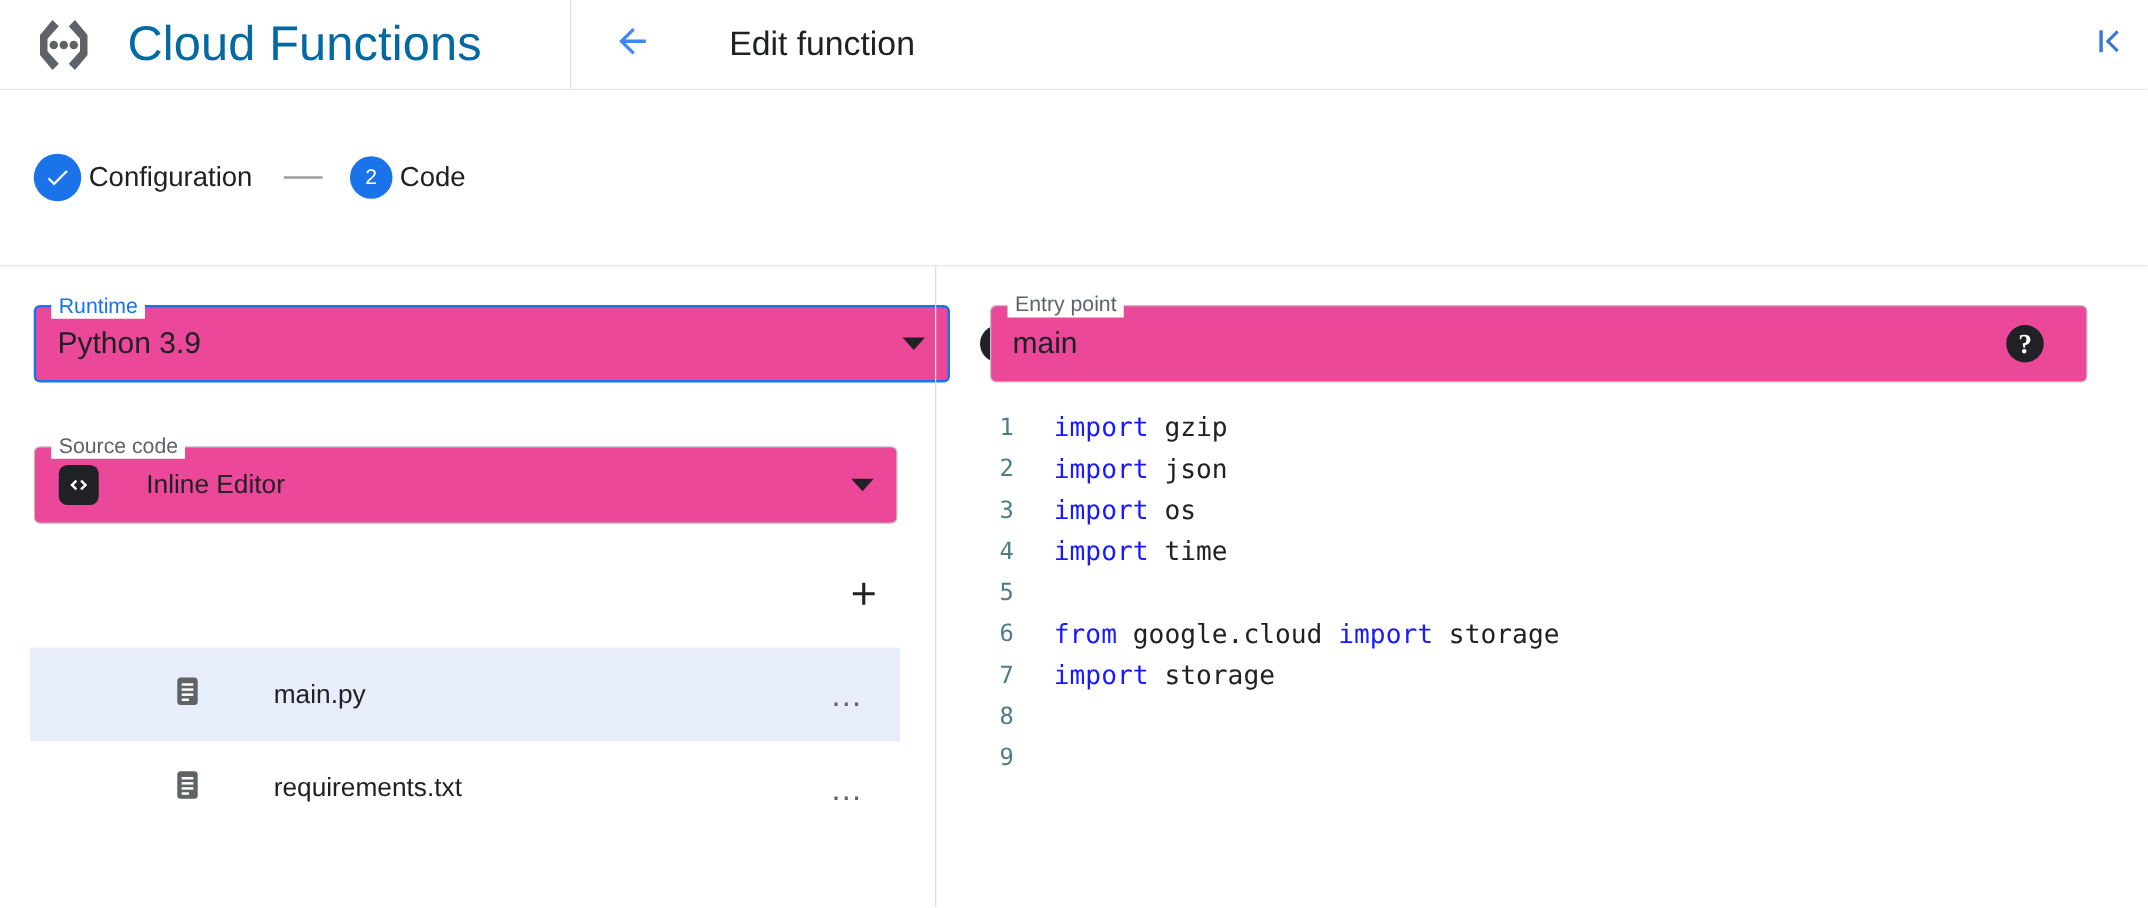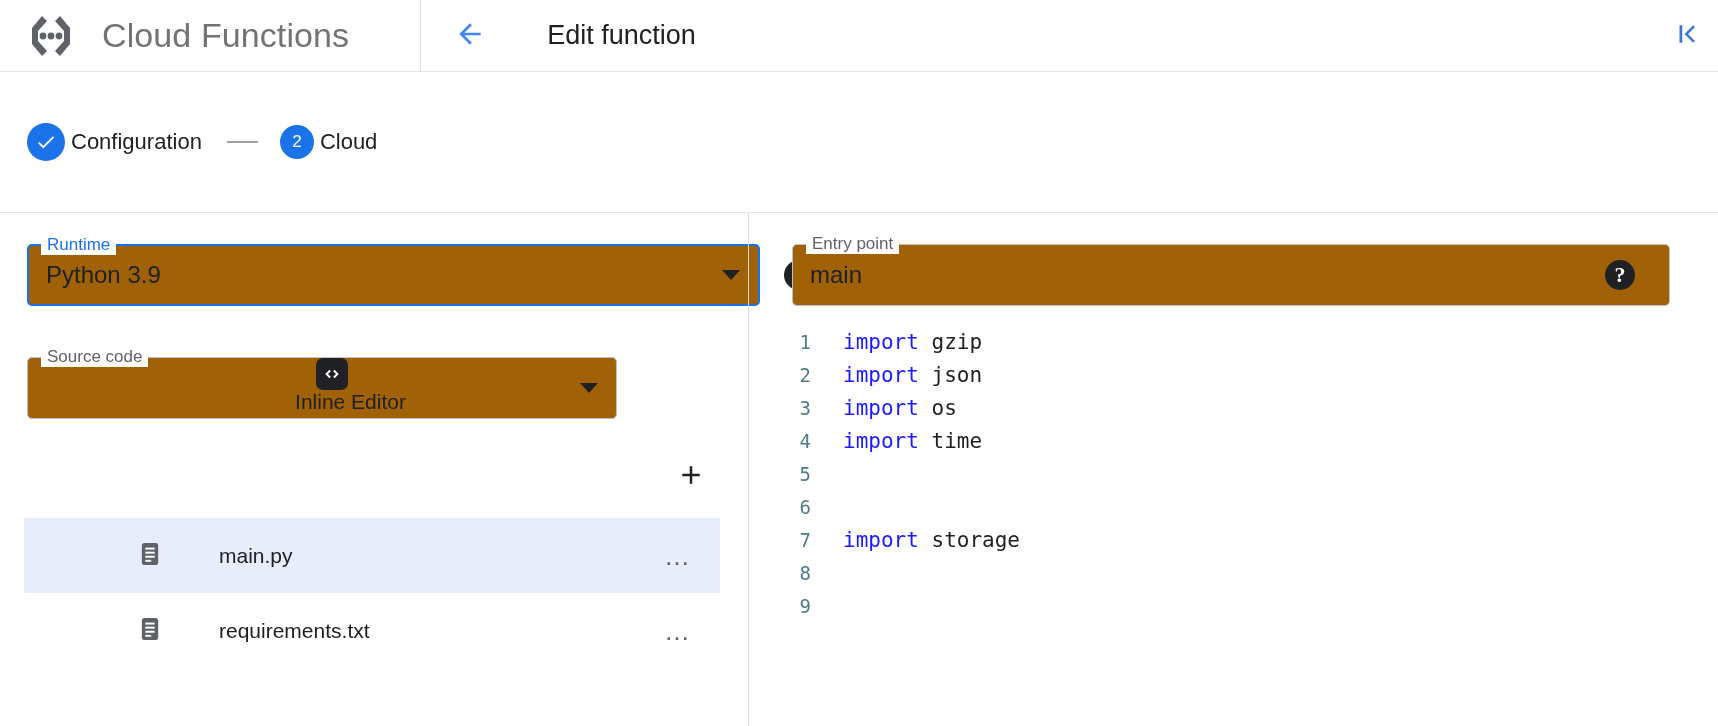--- a/index.html
+++ b/index.html
@@ -16,21 +16,21 @@
   .appbar {
     height:72px;
     display:flex;
     align-items:center;
     border-bottom:1px solid #e4e6e8;
     position:relative;
   }
   .brand { display:flex; align-items:center; padding-left:22px; }
   .brand-logo { width:58px; height:58px; flex:0 0 58px; }
   .brand-title {
-    font-size:34px; font-weight:400; color:#737373;
+    font-size:39px; font-weight:400; color:#0369a1;
     margin-left:22px; letter-spacing:.1px; white-space:nowrap;
   }
   .appbar-divider {
     width:1px; height:72px; background:#e0e2e4;
     margin-left:71px;
   }
   .back-btn {
     width:34px; height:34px; margin-left:32px;
     display:flex; align-items:center; justify-content:center;
     cursor:pointer;
@@ -69,21 +69,21 @@
   
   .content { display:flex; height:513px; }
   .left-pane { width:748px; flex:0 0 748px; position:relative; }
   .right-pane { flex:1 1 auto; border-left:1px solid #dadce0; position:relative; }
 
   
   .field {
     position:relative;
     border:1px solid #bdc1c6; border-radius:5px;
     height:62px;
-    background:#a16207;
+    background:#ec4899;
   }
   .field.focused { border:2px solid #1a73e8; }
   .field-legend {
     position:absolute; top:-11px; left:13px;
     background:#fff; padding:0 6px;
     font-size:17px; color:#5f6368; line-height:20px; white-space:nowrap;
   }
   .field.focused .field-legend { color:#1a73e8; font-weight:500; left:12px; }
   .field-value {
     position:absolute; left:17px; top:50%; transform:translateY(-50%);
@@ -107,23 +107,23 @@
     margin-left:24px; cursor:pointer; flex:0 0 30px;
     font-family:"Liberation Serif", serif;
   }
 
   .entry-row { position:absolute; left:43px; top:31px; right:48px; display:flex; align-items:flex-end;border-radius:26px; }
   .entry-field { flex:1 1 auto; }
   .entry-help { position:absolute; right:34px; top:50%; transform:translateY(-50%); margin-left:0; }
 
   
   .source-field {
-    position:absolute; left:27px; top:144px; width:590px; height:62px;
-  }
-  .source-inner { display:flex; align-items:center; height:100%; padding-left:19px;flex-direction:column; }
+    position:absolute; left:27px; top:144px; width:691px; height:62px;
+  }
+  .source-inner { display:flex; align-items:center; height:100%; padding-left:19px; }
   .code-chip {
     width:32px; height:32px; border-radius:7px; background:#202124;
     display:flex; align-items:center; justify-content:center; flex:0 0 32px;
   }
   .source-text { font-size:21px; margin-left:38px; color:#202124; }
 
   
   .add-btn {
     position:absolute; right:40px; top:247px;
     width:34px; height:34px; display:flex; align-items:center; justify-content:center;
@@ -204,21 +204,21 @@
     <span class="step-circle">
       <svg width="22" height="22" viewBox="0 0 24 24">
           <path d="M9 16.2 4.8 12l-1.4 1.4L9 19 21 7l-1.4-1.4z" fill="#ffffff"></path>
         </svg>
     </span>
     <span class="step-label">Configuration</span>
   </div>
   <div class="step-connector"></div>
   <div class="step">
     <span class="step-circle small">2</span>
-    <span class="step-label">Cloud</span>
+    <span class="step-label">Code</span>
   </div>
 </div>
 
 <div class="content">
 
   <div class="left-pane">
 
     <div class="runtime-row">
       <div class="field focused runtime-field">
         <span class="field-legend">Runtime</span>
@@ -305,20 +305,21 @@
           <div class="code-line">
             <span class="ln">4</span>
             <span class="code-text"><span class="kw">import</span><span> time</span></span>
           </div>
           <div class="code-line">
             <span class="ln">5</span>
             <span class="code-text"></span>
           </div>
           <div class="code-line">
             <span class="ln">6</span>
+            <span class="code-text"><span class="kw">from</span><span> google.cloud </span><span class="kw">import</span><span> storage</span></span>
           </div>
           <div class="code-line">
             <span class="ln">7</span>
             <span class="code-text"><span class="kw">import</span><span> storage</span></span>
           </div>
           <div class="code-line">
             <span class="ln">8</span>
             <span class="code-text"></span>
           </div>
           <div class="code-line">

